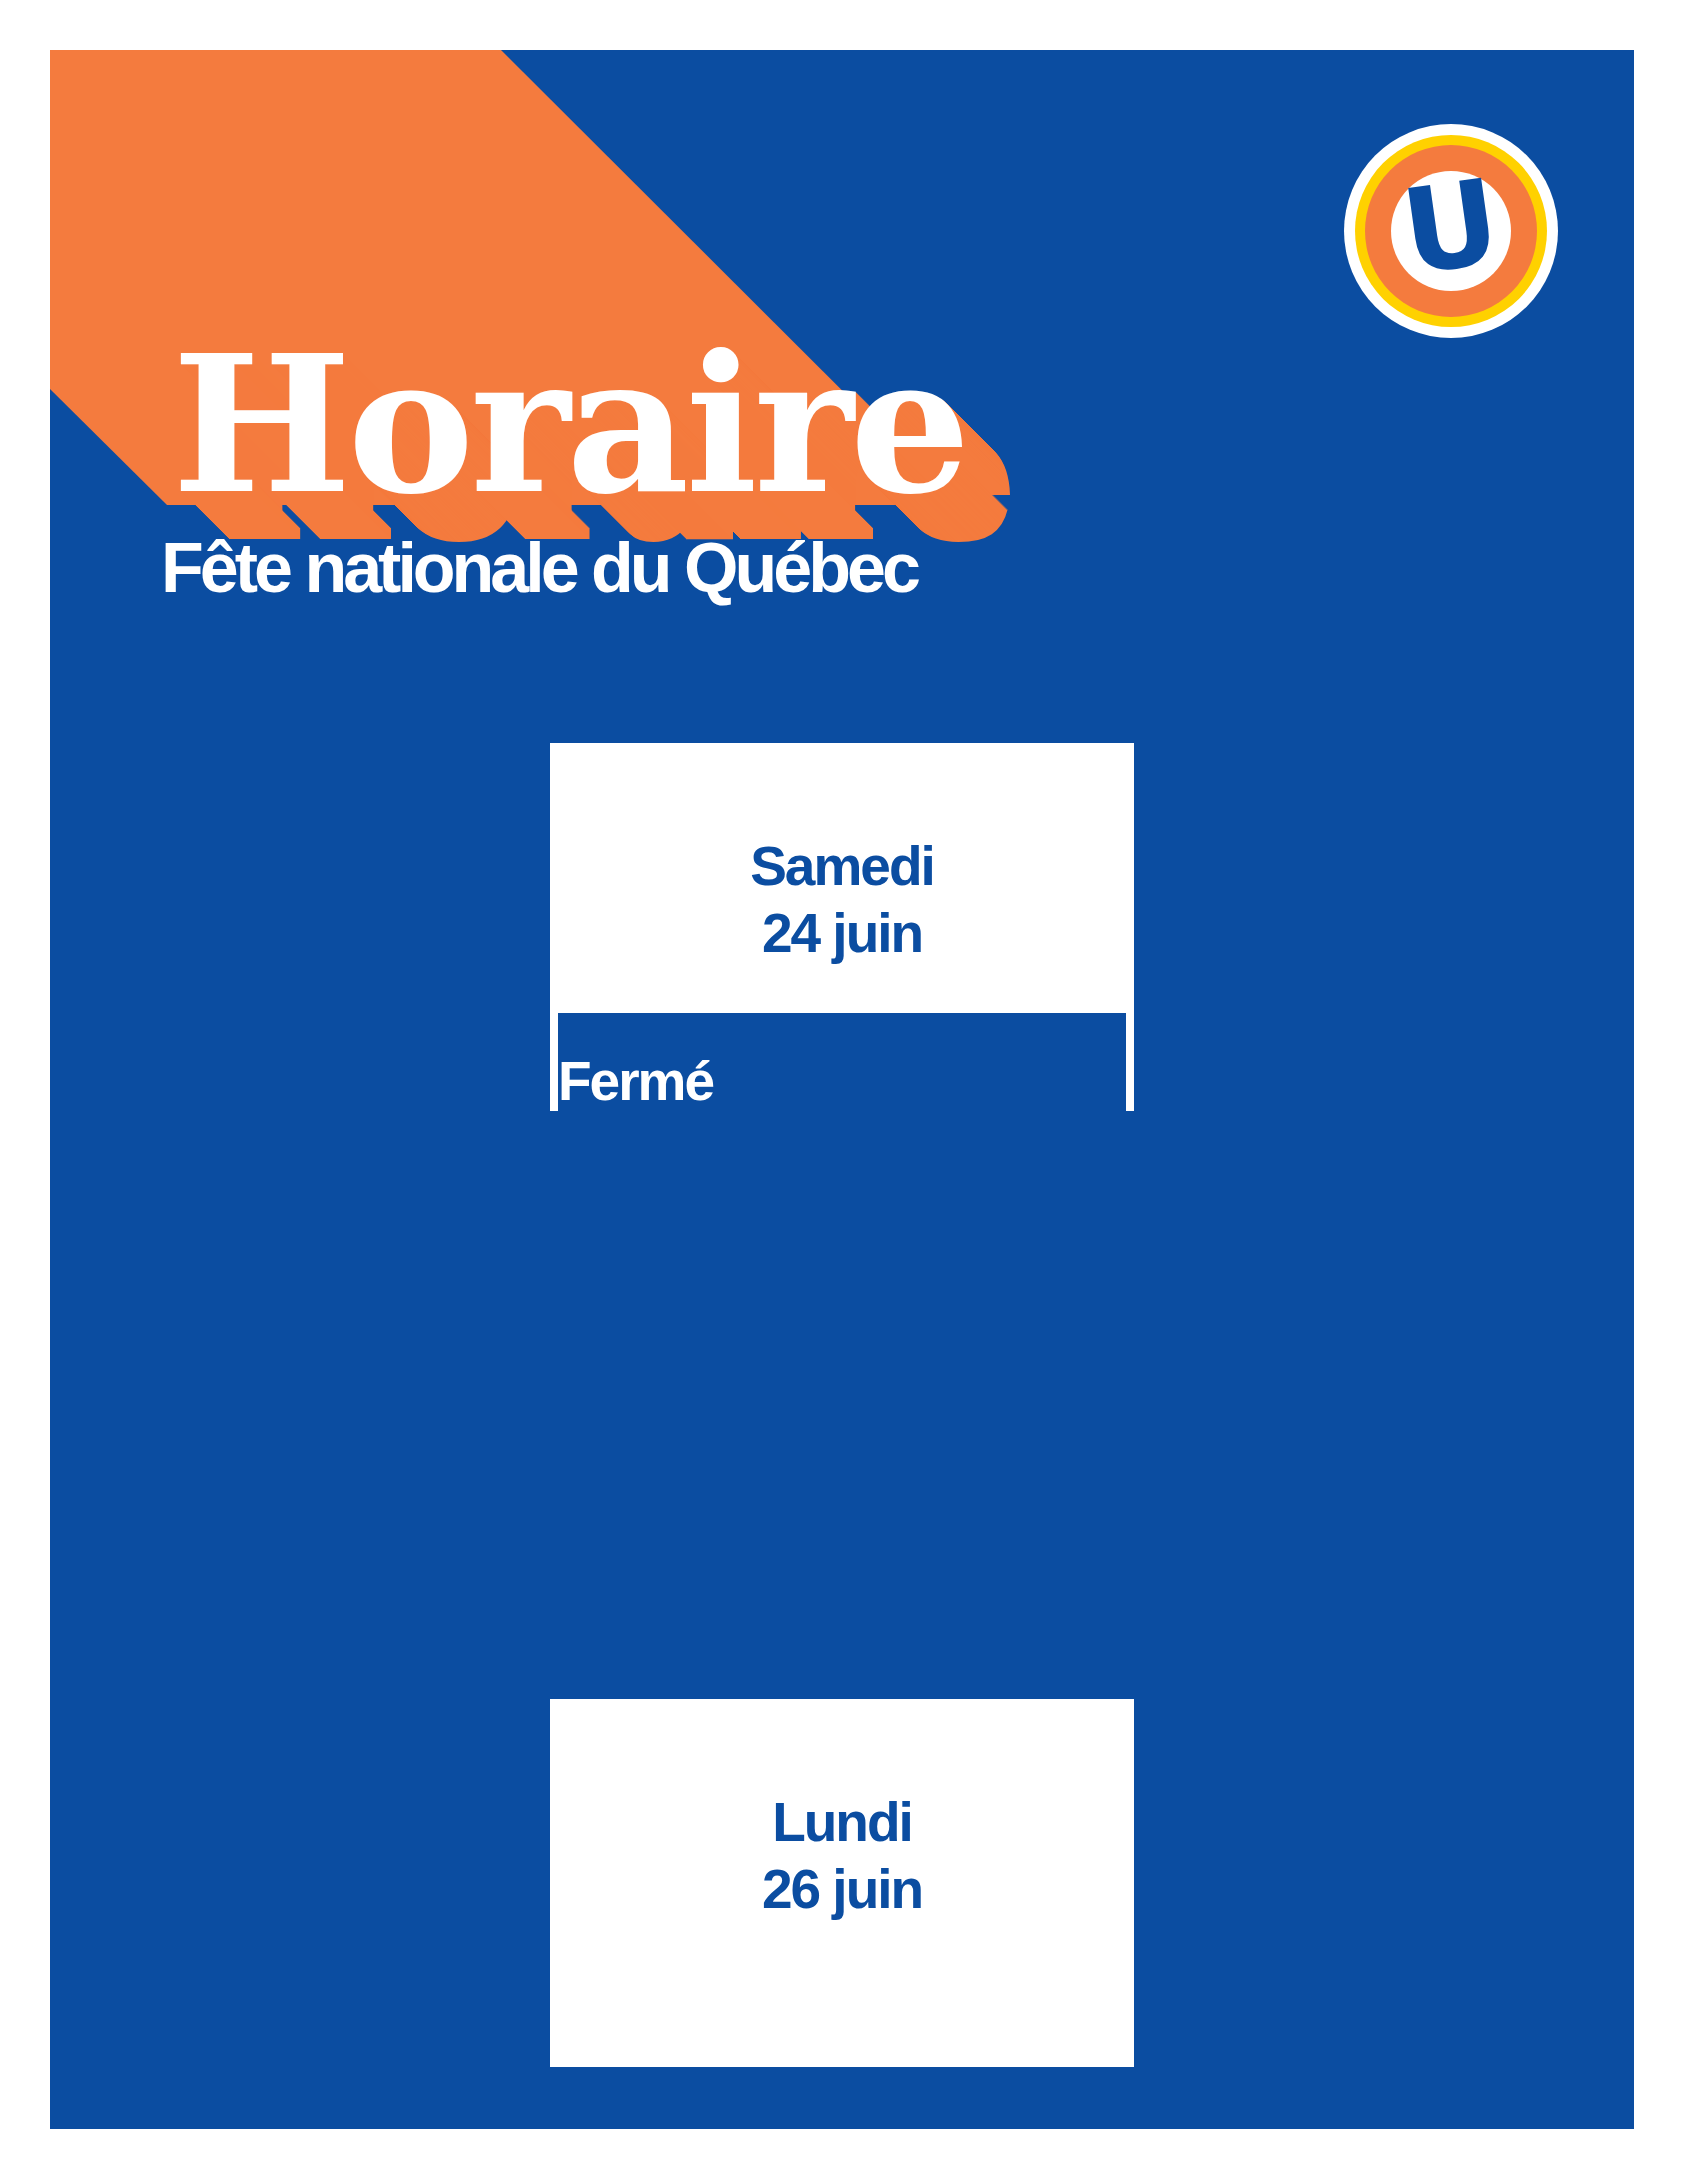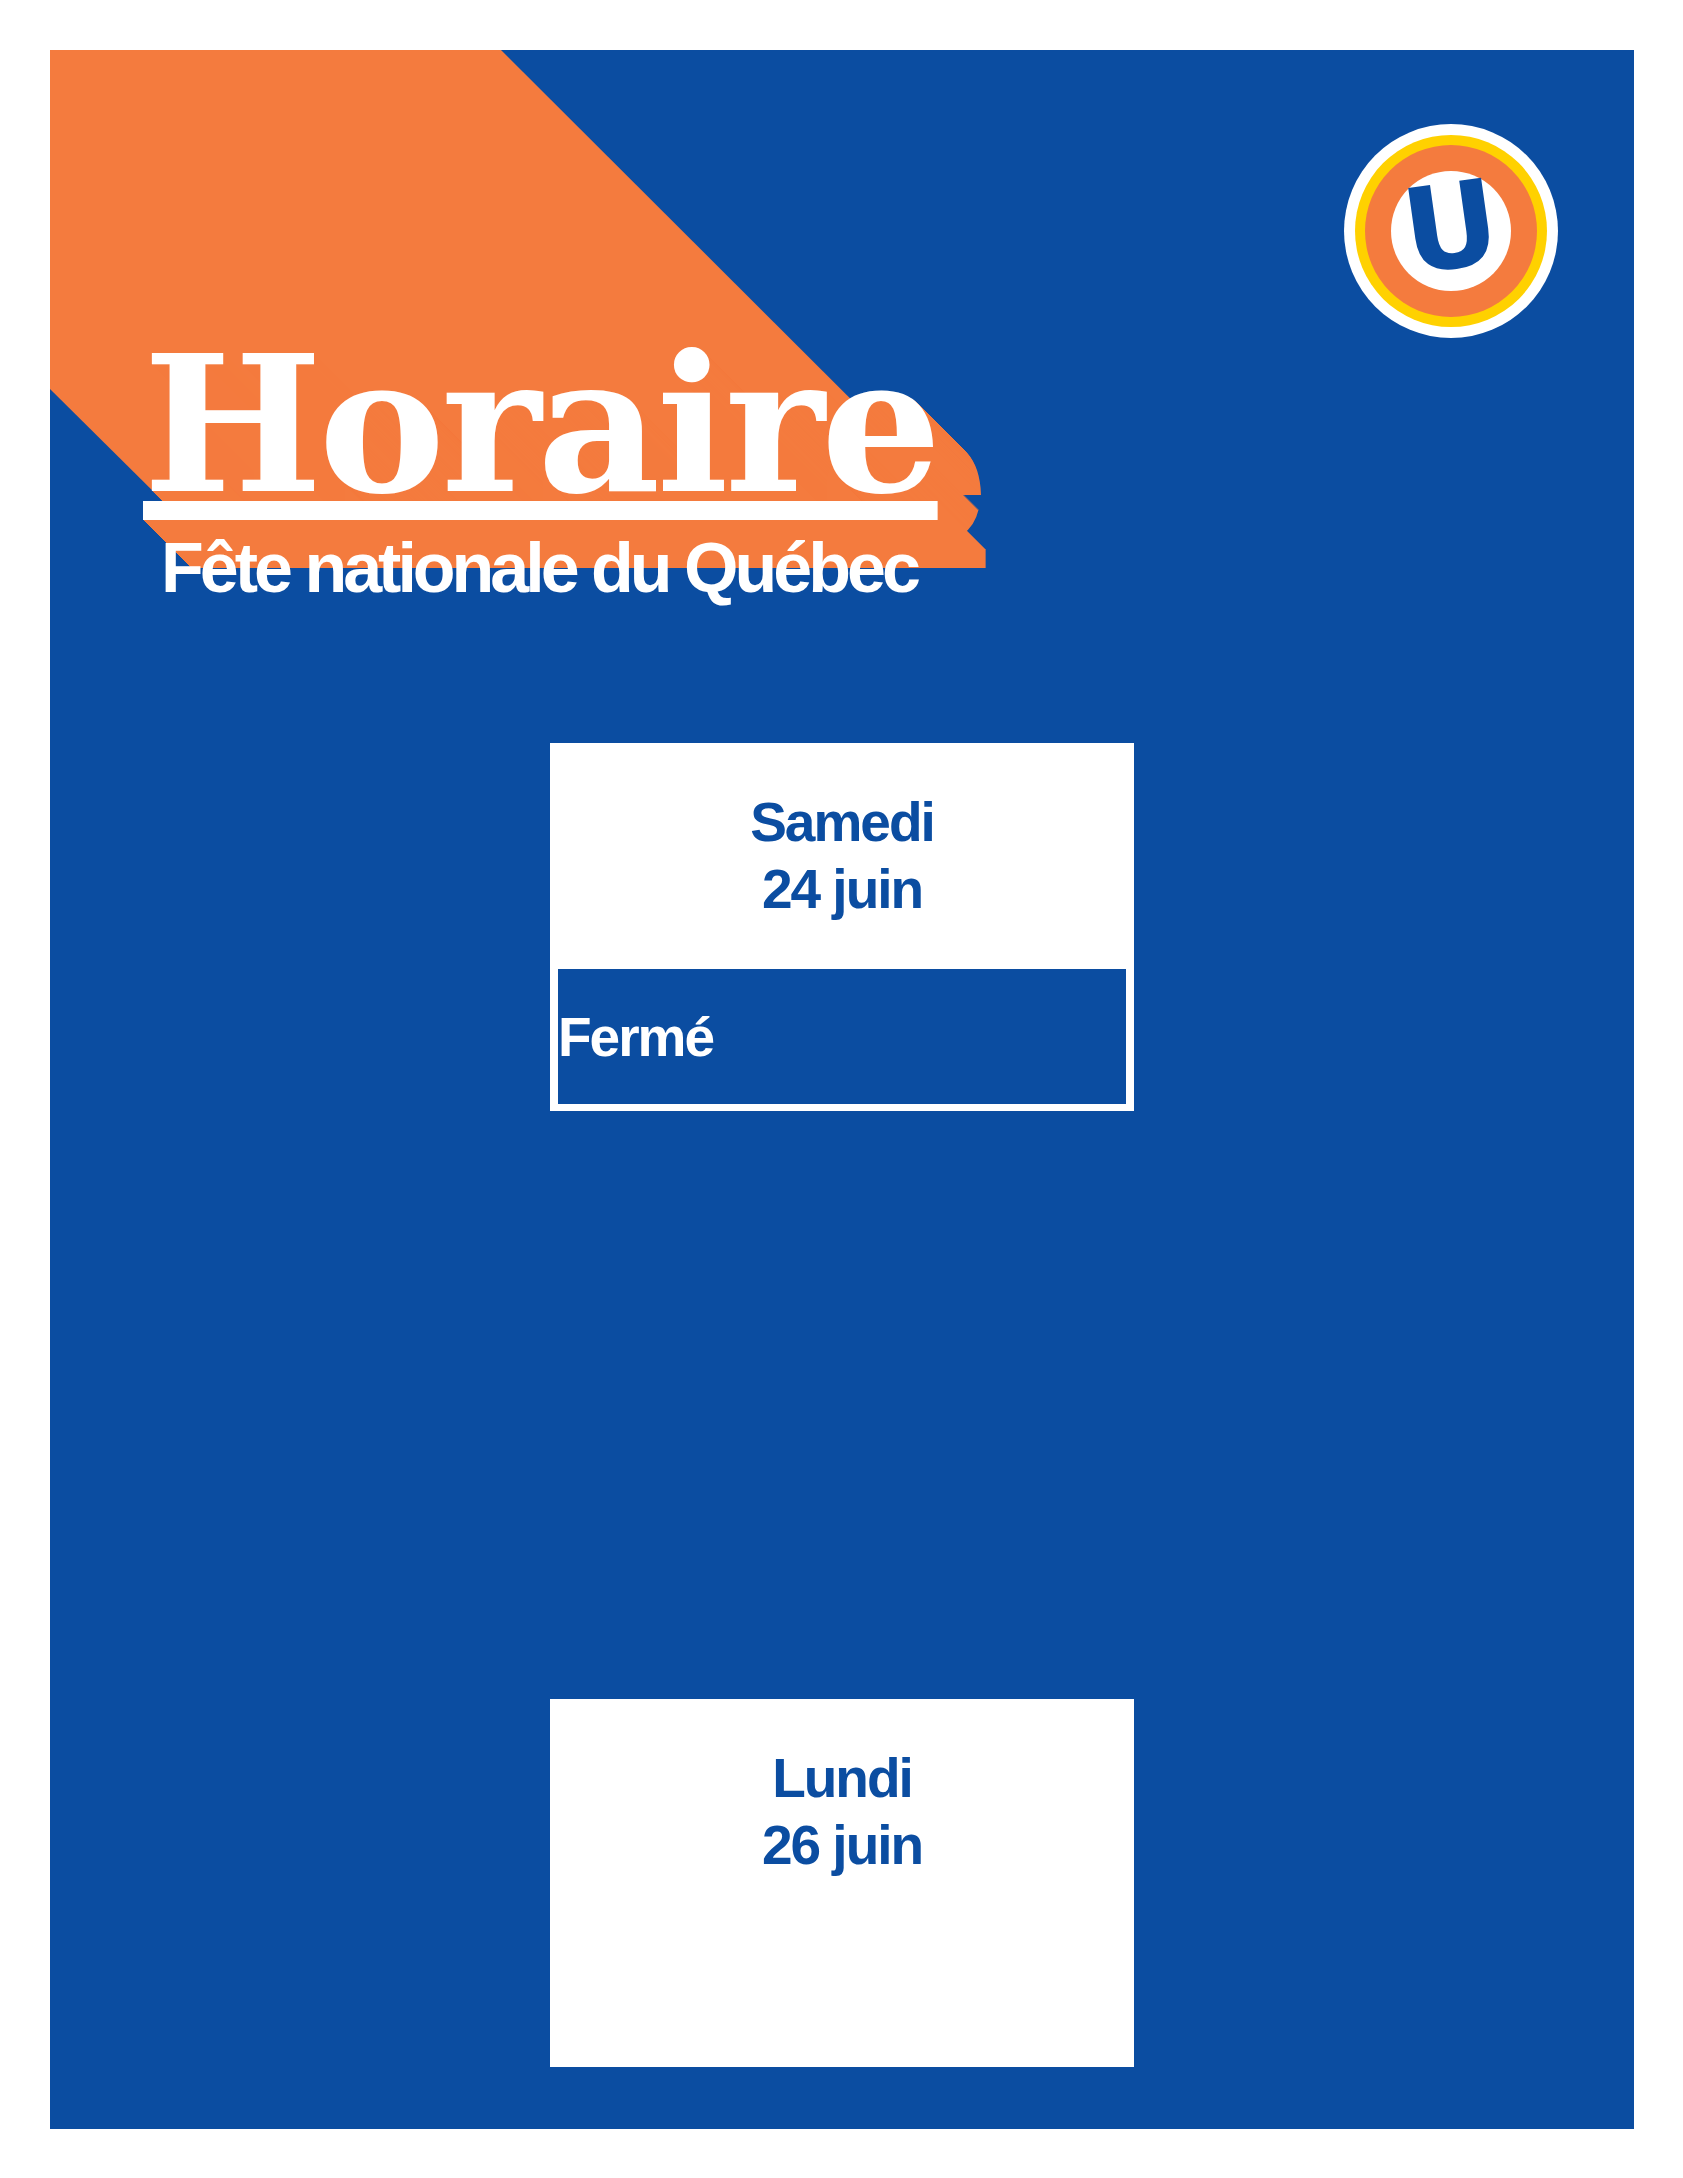--- a/index.html
+++ b/index.html
@@ -15,24 +15,24 @@
   }
 
   
   .band{
     position:absolute;left:0;top:0;width:100%;height:100%;
     background:var(--orange);
     clip-path:polygon(0 0,451px 0,907px 455px,117px 455px,0 339px);
   }
 
   .title{
-    position:absolute;left:93px;top:280px;
+    position:absolute;left:122px;top:280px;
     font-family:"DejaVu Serif",serif;font-weight:bold;
     font-size:190px;line-height:1;letter-spacing:-4px;
-    color:var(--white);white-space:nowrap;text-decoration:underline;
+    color:var(--white);white-space:nowrap;
   }
   .subtitle{
     position:absolute;left:111px;top:483px;
     font-weight:bold;font-size:70px;line-height:1;letter-spacing:-4px;
     color:var(--white);white-space:nowrap;
   }
 
   
   .logo{
     position:absolute;left:1294px;top:74px;width:214px;height:214px;
@@ -55,21 +55,21 @@
 
   .cards{position:absolute;left:0;top:0;width:100%;height:100%;}
   .card{
     position:absolute;left:500px;width:584px;height:368px;
     background:var(--white);
   }
   .card.c0{top:693px;} .card.c1{top:1172px;} .card.c2{top:1649px;}
 
   .card .date-area{
     height:226px;display:flex;flex-direction:column;
-    align-items:center;justify-content:center;
+    align-items:center;justify-content:center;margin-top:44px;
   }
   .day,.date{
     font-weight:bold;font-size:55px;line-height:67px;letter-spacing:-2px;
     color:var(--blue);text-align:center;
   }
   .hours-box{
     margin:0 8px 8px 8px;height:135px;background:var(--blue);
     display:flex;align-items:center;
   }
   .hours{

